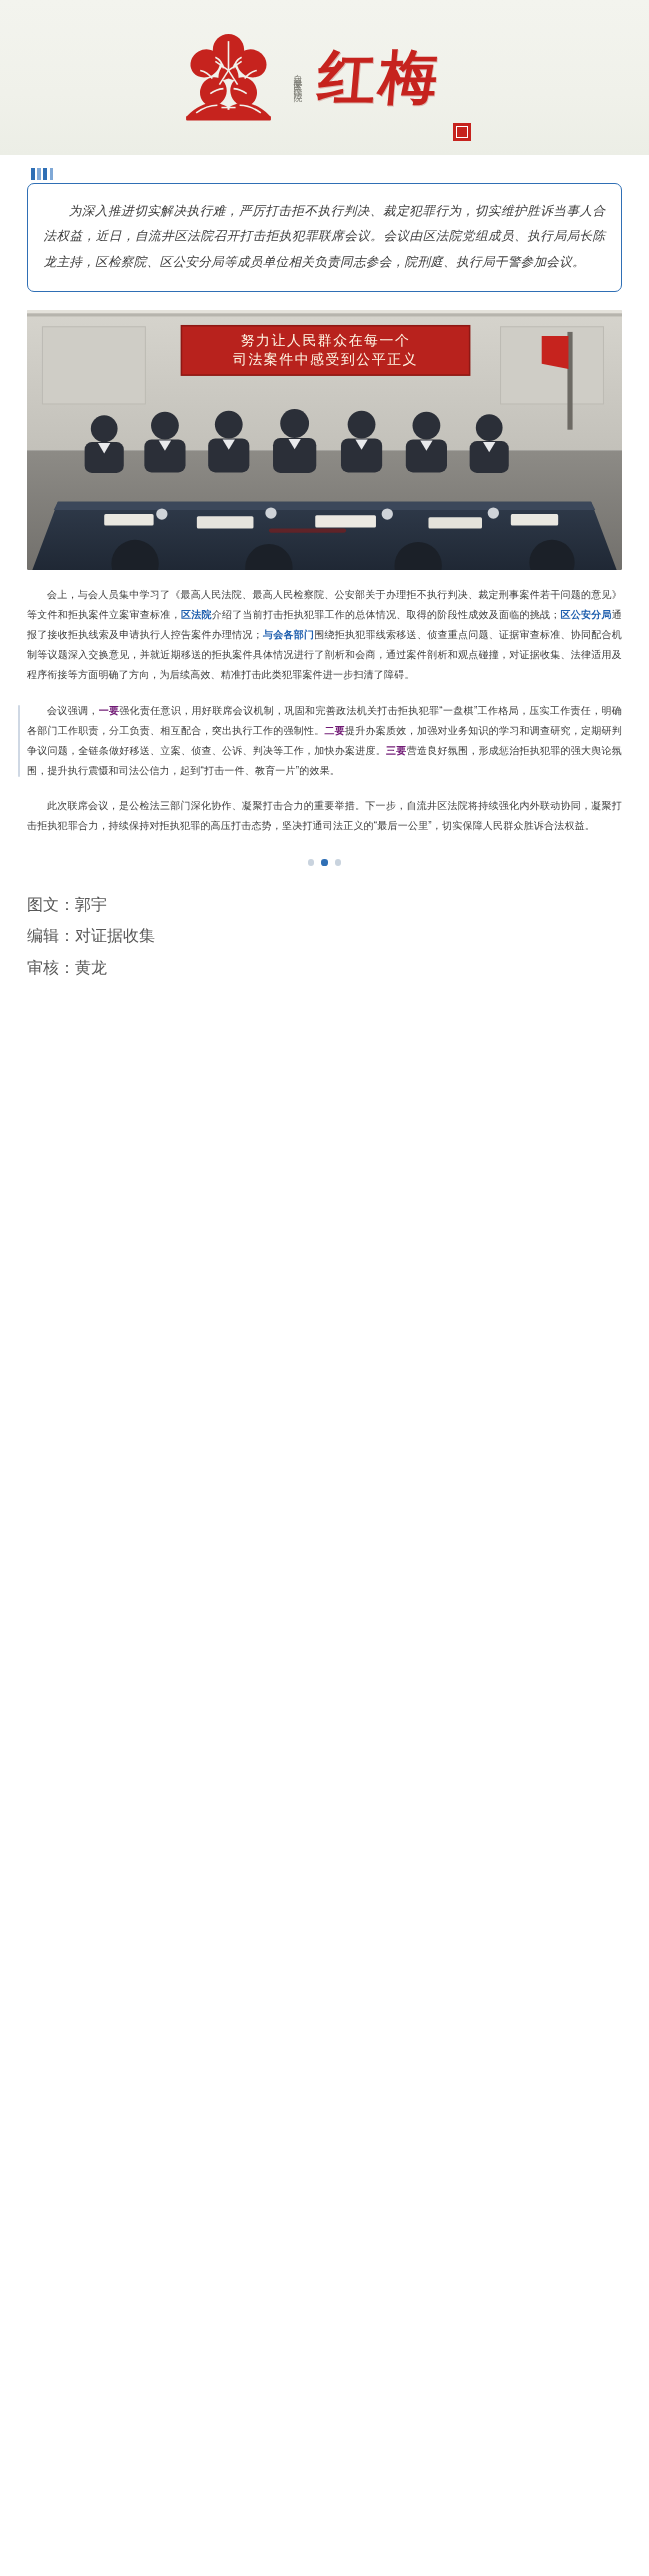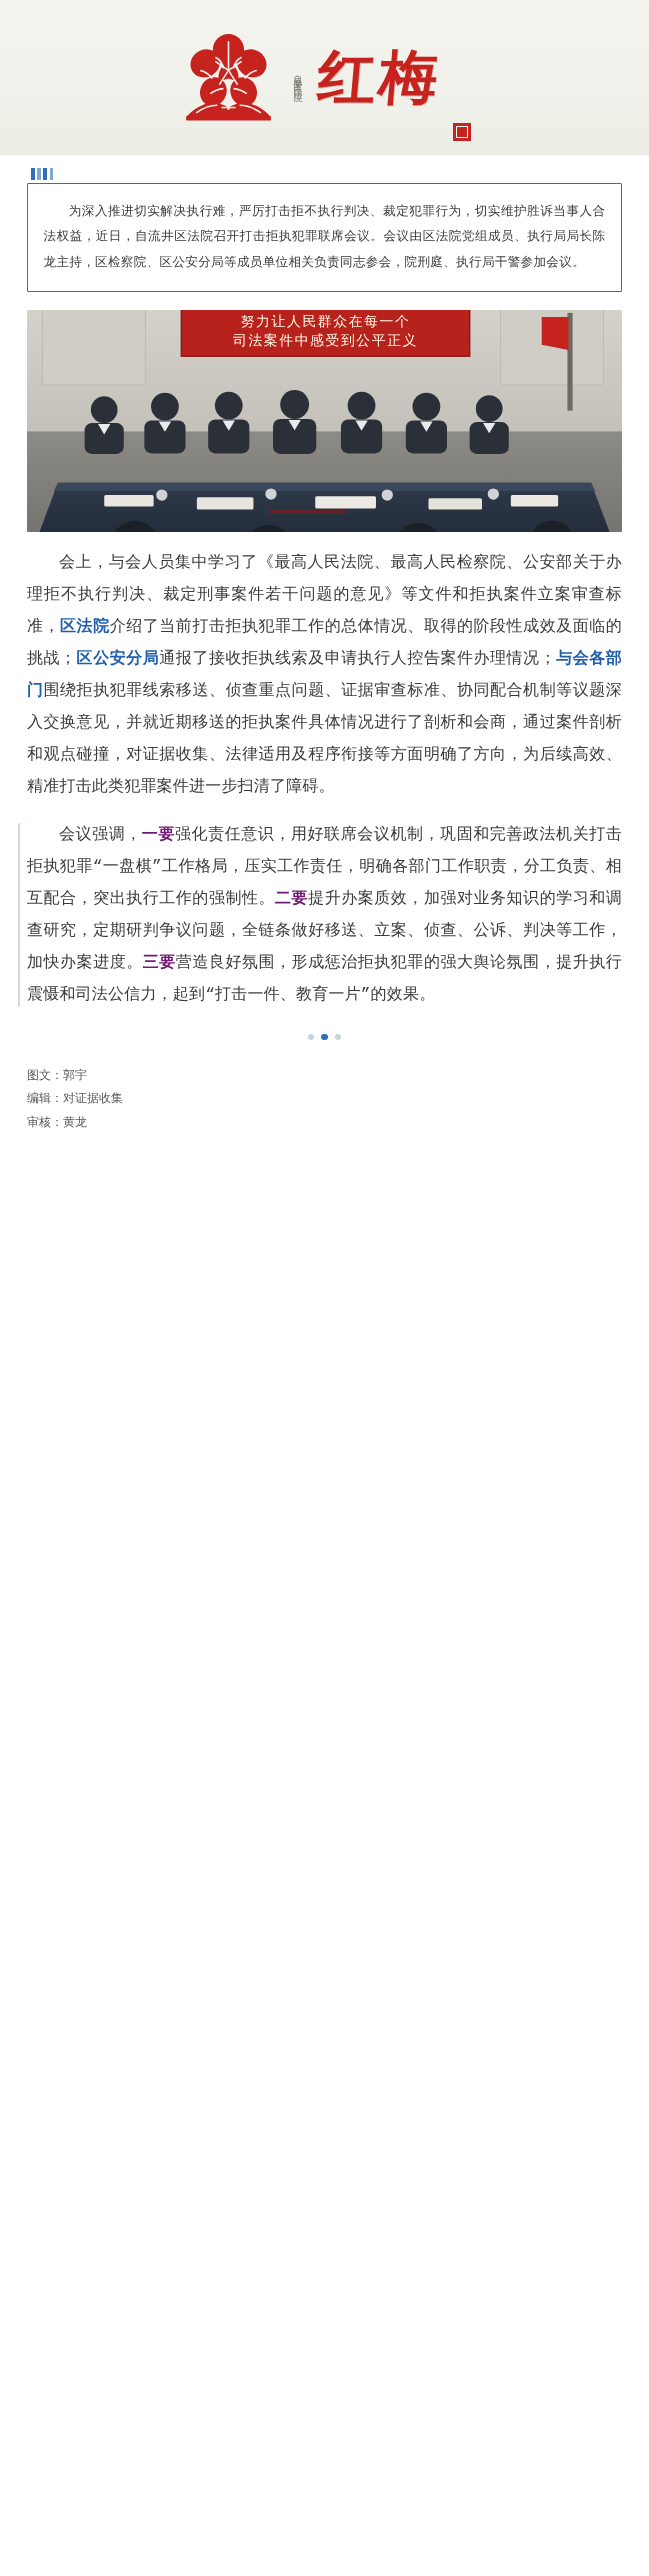--- a/index.html
+++ b/index.html
@@ -84,58 +84,59 @@
     padding: 13.4px 31px 3.1px 31px;
     display: flex;
     gap: 2.6px;
   }
   .qbar { width: 3.6px; height: 11.3px; background: #2f6fb5; }
   .qbar.light { background: #7fa8d6; }
 
   .quote-box {
     margin: 0 27px;
     border: 1px solid #2f6fb5;
-    border-radius: 1px;
+    border-radius: 7px;
     padding: 15.5px 15.5px 16.5px 15.5px;
+    font-style: italic;
   }
   .ptext {
     font-size: 12.6px;
     line-height: 2.0;
     letter-spacing: 0.3px;
     text-align: justify;
     color: #3b3b3b;
     margin: 0;
     text-indent: 2em;
     font-family: "Liberation Serif", serif;
   }
 
   
   .photo-wrap {
     margin: 17.5px 27px 0 27px;
     border-radius: 1.5px;
     overflow: hidden;
     position: relative;
-    height: 222px;
+    height: 260px;
     background: #e5e5e5;
   }
   .photo-wrap svg { display: block; width: 100%; height: 100%; }
 
   
   .body-block {
     margin: 15.5px 27px 0 27px;
   }
   .body-block p {
-    font-size: 16px;
+    font-size: 10px;
     line-height: 2.0;
     letter-spacing: 0.2px;
     text-align: justify;
     margin: 0 0 15.5px 0;
     text-indent: 2em;
     color: #3b3b3b;
-    font-family: Liberation Mono, monospace;
+    font-family: Liberation Sans, sans-serif;
   }
   .hl-blue {
     color: #1f5fae;
     font-weight: bold;
   }
   .hl-red {
     color: #701a75;
     font-weight: bold;
   }
 
@@ -162,21 +163,21 @@
   }
   .dot { width: 6.2px; height: 6.2px; border-radius: 50%; background: #c9d3de; }
   .dot.active { background: #2f6fb5; }
 
   
   .credits {
     margin: 0 27px;
     padding-top: 3.1px;
   }
   .credits div {
-    font-size: 12px;
+    font-size: 16px;
     line-height: 1.95;
     color: #585858;
     font-family: "Liberation Serif", serif;
   }
 </style>
 </head>
 <body>
 
 <div class="page">
 
@@ -338,20 +339,21 @@
           <rect x="964" y="546" width="116" height="60" rx="20"></rect>
       </g>
     </svg>
   </div>
 
   <div class="body-block">
     <p id="p1">会上，与会人员集中学习了《最高人民法院、最高人民检察院、公安部关于办理拒不执行判决、裁定刑事案件若干问题的意见》等文件和拒执案件立案审查标准，<span class="hl-blue">区法院</span>介绍了当前打击拒执犯罪工作的总体情况、取得的阶段性成效及面临的挑战；<span class="hl-blue">区公安分局</span>通报了接收拒执线索及申请执行人控告案件办理情况；<span class="hl-blue">与会各部门</span>围绕拒执犯罪线索移送、侦查重点问题、证据审查标准、协同配合机制等议题深入交换意见，并就近期移送的拒执案件具体情况进行了剖析和会商，通过案件剖析和观点碰撞，对证据收集、法律适用及程序衔接等方面明确了方向，为后续高效、精准打击此类犯罪案件进一步扫清了障碍。</p>
     <div class="emph-wrap">
       <p id="p2">会议强调，<span class="hl-red">一要</span>强化责任意识，用好联席会议机制，巩固和完善政法机关打击拒执犯罪“一盘棋”工作格局，压实工作责任，明确各部门工作职责，分工负责、相互配合，突出执行工作的强制性。<span class="hl-red">二要</span>提升办案质效，加强对业务知识的学习和调查研究，定期研判争议问题，全链条做好移送、立案、侦查、公诉、判决等工作，加快办案进度。<span class="hl-red">三要</span>营造良好氛围，形成惩治拒执犯罪的强大舆论氛围，提升执行震慑和司法公信力，起到“打击一件、教育一片”的效果。</p>
     </div>
+    <p id="p3">此次联席会议，是公检法三部门深化协作、凝聚打击合力的重要举措。下一步，自流井区法院将持续强化内外联动协同，凝聚打击拒执犯罪合力，持续保持对拒执犯罪的高压打击态势，坚决打通司法正义的“最后一公里”，切实保障人民群众胜诉合法权益。</p>
   </div>
 
   <div class="dots">
     <span class="dot"></span>
     <span class="dot active"></span>
     <span class="dot"></span>
   </div>
 
   <div class="credits">
     <div>图文：郭宇</div>

